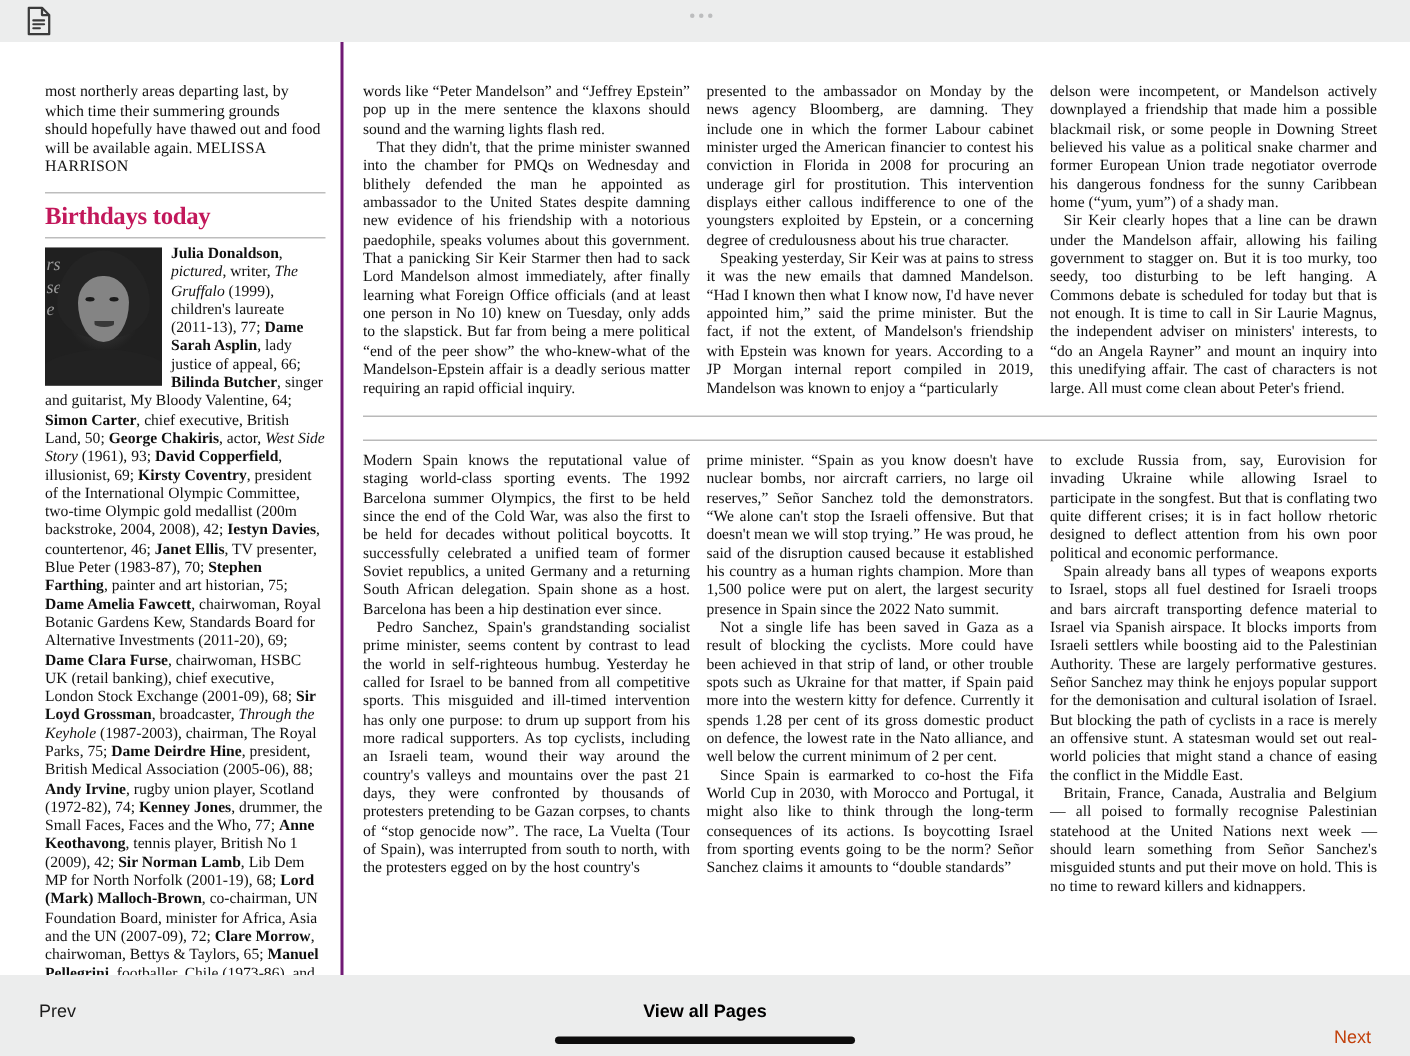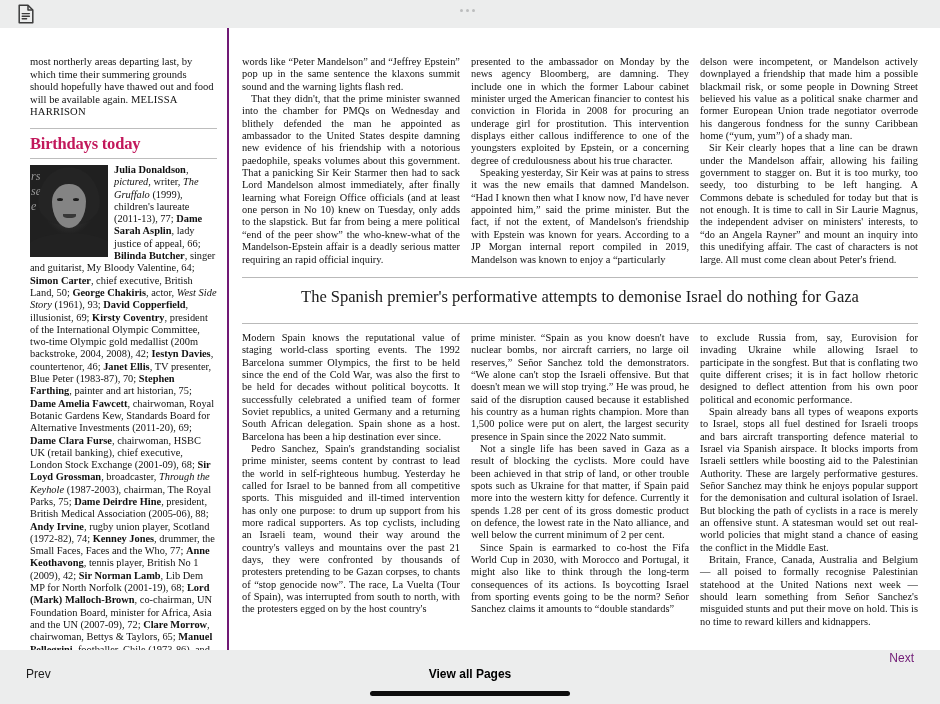--- a/index.html
+++ b/index.html
@@ -228,22 +228,22 @@
   .bb-left {
     position: absolute; left: 26px; top: 17px;
     font-size: 12px; color: #1c1c1c;
   }
   .bb-center {
     position: absolute; left: 0; right: 0; top: 17px;
     text-align: center;
     font-size: 12px; color: #000000; font-weight: bold;
   }
   .bb-right {
-    position: absolute; right: 26px; top: 1px;
-    font-size: 12px; color: #701a75;
+    position: absolute; right: 26px; top: 34px;
+    font-size: 12px; color: #c2410c;
   }
   .home-indicator {
     position: absolute;
     left: 50%; transform: translateX(-50%);
     bottom: 8px;
     width: 200px; height: 5px;
     border-radius: 3px;
     background: #0d0d0d;
   }
 </style>
@@ -284,36 +284,35 @@
           <span class="mouth"></span>
           <span class="shoulders"></span>
         </div>
         <p class="bd-body"><b>Julia Donaldson</b>, <i>pictured</i>, writer, <i>The Gruffalo</i> (1999), children's laureate (2011-13), 77; <b>Dame Sarah Asplin</b>, lady justice of appeal, 66; <b>Bilinda Butcher</b>, singer and guitarist, My Bloody Valentine, 64; <b>Simon Carter</b>, chief executive, British Land, 50; <b>George Chakiris</b>, actor, <i>West Side Story</i> (1961), 93; <b>David Copperfield</b>, illusionist, 69; <b>Kirsty Coventry</b>, president of the International Olympic Committee, two-time Olympic gold medallist (200m backstroke, 2004, 2008), 42; <b>Iestyn Davies</b>, countertenor, 46; <b>Janet Ellis</b>, TV presenter, Blue Peter (1983-87), 70; <b>Stephen Farthing</b>, painter and art historian, 75; <b>Dame Amelia Fawcett</b>, chairwoman, Royal Botanic Gardens Kew, Standards Board for Alternative Investments (2011-20), 69; <b>Dame Clara Furse</b>, chairwoman, HSBC UK (retail banking), chief executive, London Stock Exchange (2001-09), 68; <b>Sir Loyd Grossman</b>, broadcaster, <i>Through the Keyhole</i> (1987-2003), chairman, The Royal Parks, 75; <b>Dame Deirdre Hine</b>, president, British Medical Association (2005-06), 88; <b>Andy Irvine</b>, rugby union player, Scotland (1972-82), 74; <b>Kenney Jones</b>, drummer, the Small Faces, Faces and the Who, 77; <b>Anne Keothavong</b>, tennis player, British No 1 (2009), 42; <b>Sir Norman Lamb</b>, Lib Dem MP for North Norfolk (2001-19), 68; <b>Lord (Mark) Malloch-Brown</b>, co-chairman, UN Foundation Board, minister for Africa, Asia and the UN (2007-09), 72; <b>Clare Morrow</b>, chairwoman, Bettys &amp; Taylors, 65; <b>Manuel Pellegrini</b>, footballer, Chile (1973-86), and football manager, West Ham United (2018-19), 72; , actress,  (2009-15), 54; , cricketer, South Africa (1992-98), chief executive, International Cricket Council (2012-19), 66; , goalkeeper, Wales (1982-97), 67; , cricketer, England (1962-64), and coach, 93; , chairwoman, Arup Group (consultancy), 60.</p>
       </div>
 
       <div class="main-area">
 
         <div class="cols3">
           <div class="col">
-            <p class="jtext">words like “Peter Mandelson” and “Jeffrey Epstein” pop up in the same sentence the klaxons summit sound and the warning lights flash red.</p>
+            <p class="jtext">words like “Peter Mandelson” and “Jeffrey Epstein” pop up in the mere sentence the klaxons should sound and the warning lights flash red.</p>
             <p class="jtext">That they didn't, that the prime minister swanned into the chamber for PMQs on Wednesday and blithely defended the man he appointed as ambassador to the United States despite damning new evidence of his friendship with a notorious paedophile, speaks volumes about this government. That a panicking Sir Keir Starmer then had to sack Lord Mandelson almost immediately, after finally learning what Foreign Office officials (and at least one person in No 10) knew on Tuesday, only adds to the slapstick. But far from being a mere political “end of the peer show” the who-knew-what of the Mandelson-Epstein affair is a deadly serious matter requiring an rapid official inquiry.</p>
           </div>
           <div class="col">
             <p class="jtext">presented to the ambassador on Monday by the news agency Bloomberg, are damning. They include one in which the former Labour cabinet minister urged the American financier to contest his conviction in Florida in 2008 for procuring an underage girl for prostitution. This intervention displays either callous indifference to one of the youngsters exploited by Epstein, or a concerning degree of credulousness about his true character.</p>
             <p class="jtext">Speaking yesterday, Sir Keir was at pains to stress it was the new emails that damned Mandelson. “Had I known then what I know now, I'd have never appointed him,” said the prime minister. But the fact, if not the extent, of Mandelson's friendship with Epstein was known for years. According to a JP Morgan internal report compiled in 2019, Mandelson was known to enjoy a “particularly</p>
           </div>
           <div class="col">
             <p class="jtext">delson were incompetent, or Mandelson actively downplayed a friendship that made him a possible blackmail risk, or some people in Downing Street believed his value as a political snake charmer and former European Union trade negotiator overrode his dangerous fondness for the sunny Caribbean home (“yum, yum”) of a shady man.</p>
             <p class="jtext">Sir Keir clearly hopes that a line can be drawn under the Mandelson affair, allowing his failing government to stagger on. But it is too murky, too seedy, too disturbing to be left hanging. A Commons debate is scheduled for today but that is not enough. It is time to call in Sir Laurie Magnus, the independent adviser on ministers' interests, to “do an Angela Rayner” and mount an inquiry into this unedifying affair. The cast of characters is not large. All must come clean about Peter's friend.</p>
           </div>
         </div>
 
         <hr class="sec-rule">
 
-        <p class="deck-sub">The Spanish premier's performative attempts to demonise Israel do nothing for Gaza</p>
         <hr class="hr-after-deck">
 
         <div class="cols3">
           <div class="col">
             <p class="jtext">Modern Spain knows the reputational value of staging world-class sporting events. The 1992 Barcelona summer Olympics, the first to be held since the end of the Cold War, was also the first to be held for decades without political boycotts. It successfully celebrated a unified team of former Soviet republics, a united Germany and a returning South African delegation. Spain shone as a host. Barcelona has been a hip destination ever since.</p>
             <p class="jtext">Pedro Sanchez, Spain's grandstanding socialist prime minister, seems content by contrast to lead the world in self-righteous humbug. Yesterday he called for Israel to be banned from all competitive sports. This misguided and ill-timed intervention has only one purpose: to drum up support from his more radical supporters. As top cyclists, including an Israeli team, wound their way around the country's valleys and mountains over the past 21 days, they were confronted by thousands of protesters pretending to be Gazan corpses, to chants of “stop genocide now”. The race, La Vuelta (Tour of Spain), was interrupted from south to north, with the protesters egged on by the host country's</p>
           </div>
           <div class="col">
             <p class="jtext">prime minister. “Spain as you know doesn't have nuclear bombs, nor aircraft carriers, no large oil reserves,” Señor Sanchez told the demonstrators. “We alone can't stop the Israeli offensive. But that doesn't mean we will stop trying.” He was proud, he said of the disruption caused because it established his country as a human rights champion. More than 1,500 police were put on alert, the largest security presence in Spain since the 2022 Nato summit.</p>
             <p class="jtext">Not a single life has been saved in Gaza as a result of blocking the cyclists. More could have been achieved in that strip of land, or other trouble spots such as Ukraine for that matter, if Spain paid more into the western kitty for defence. Currently it spends 1.28 per cent of its gross domestic product on defence, the lowest rate in the Nato alliance, and well below the current minimum of 2 per cent.</p>

